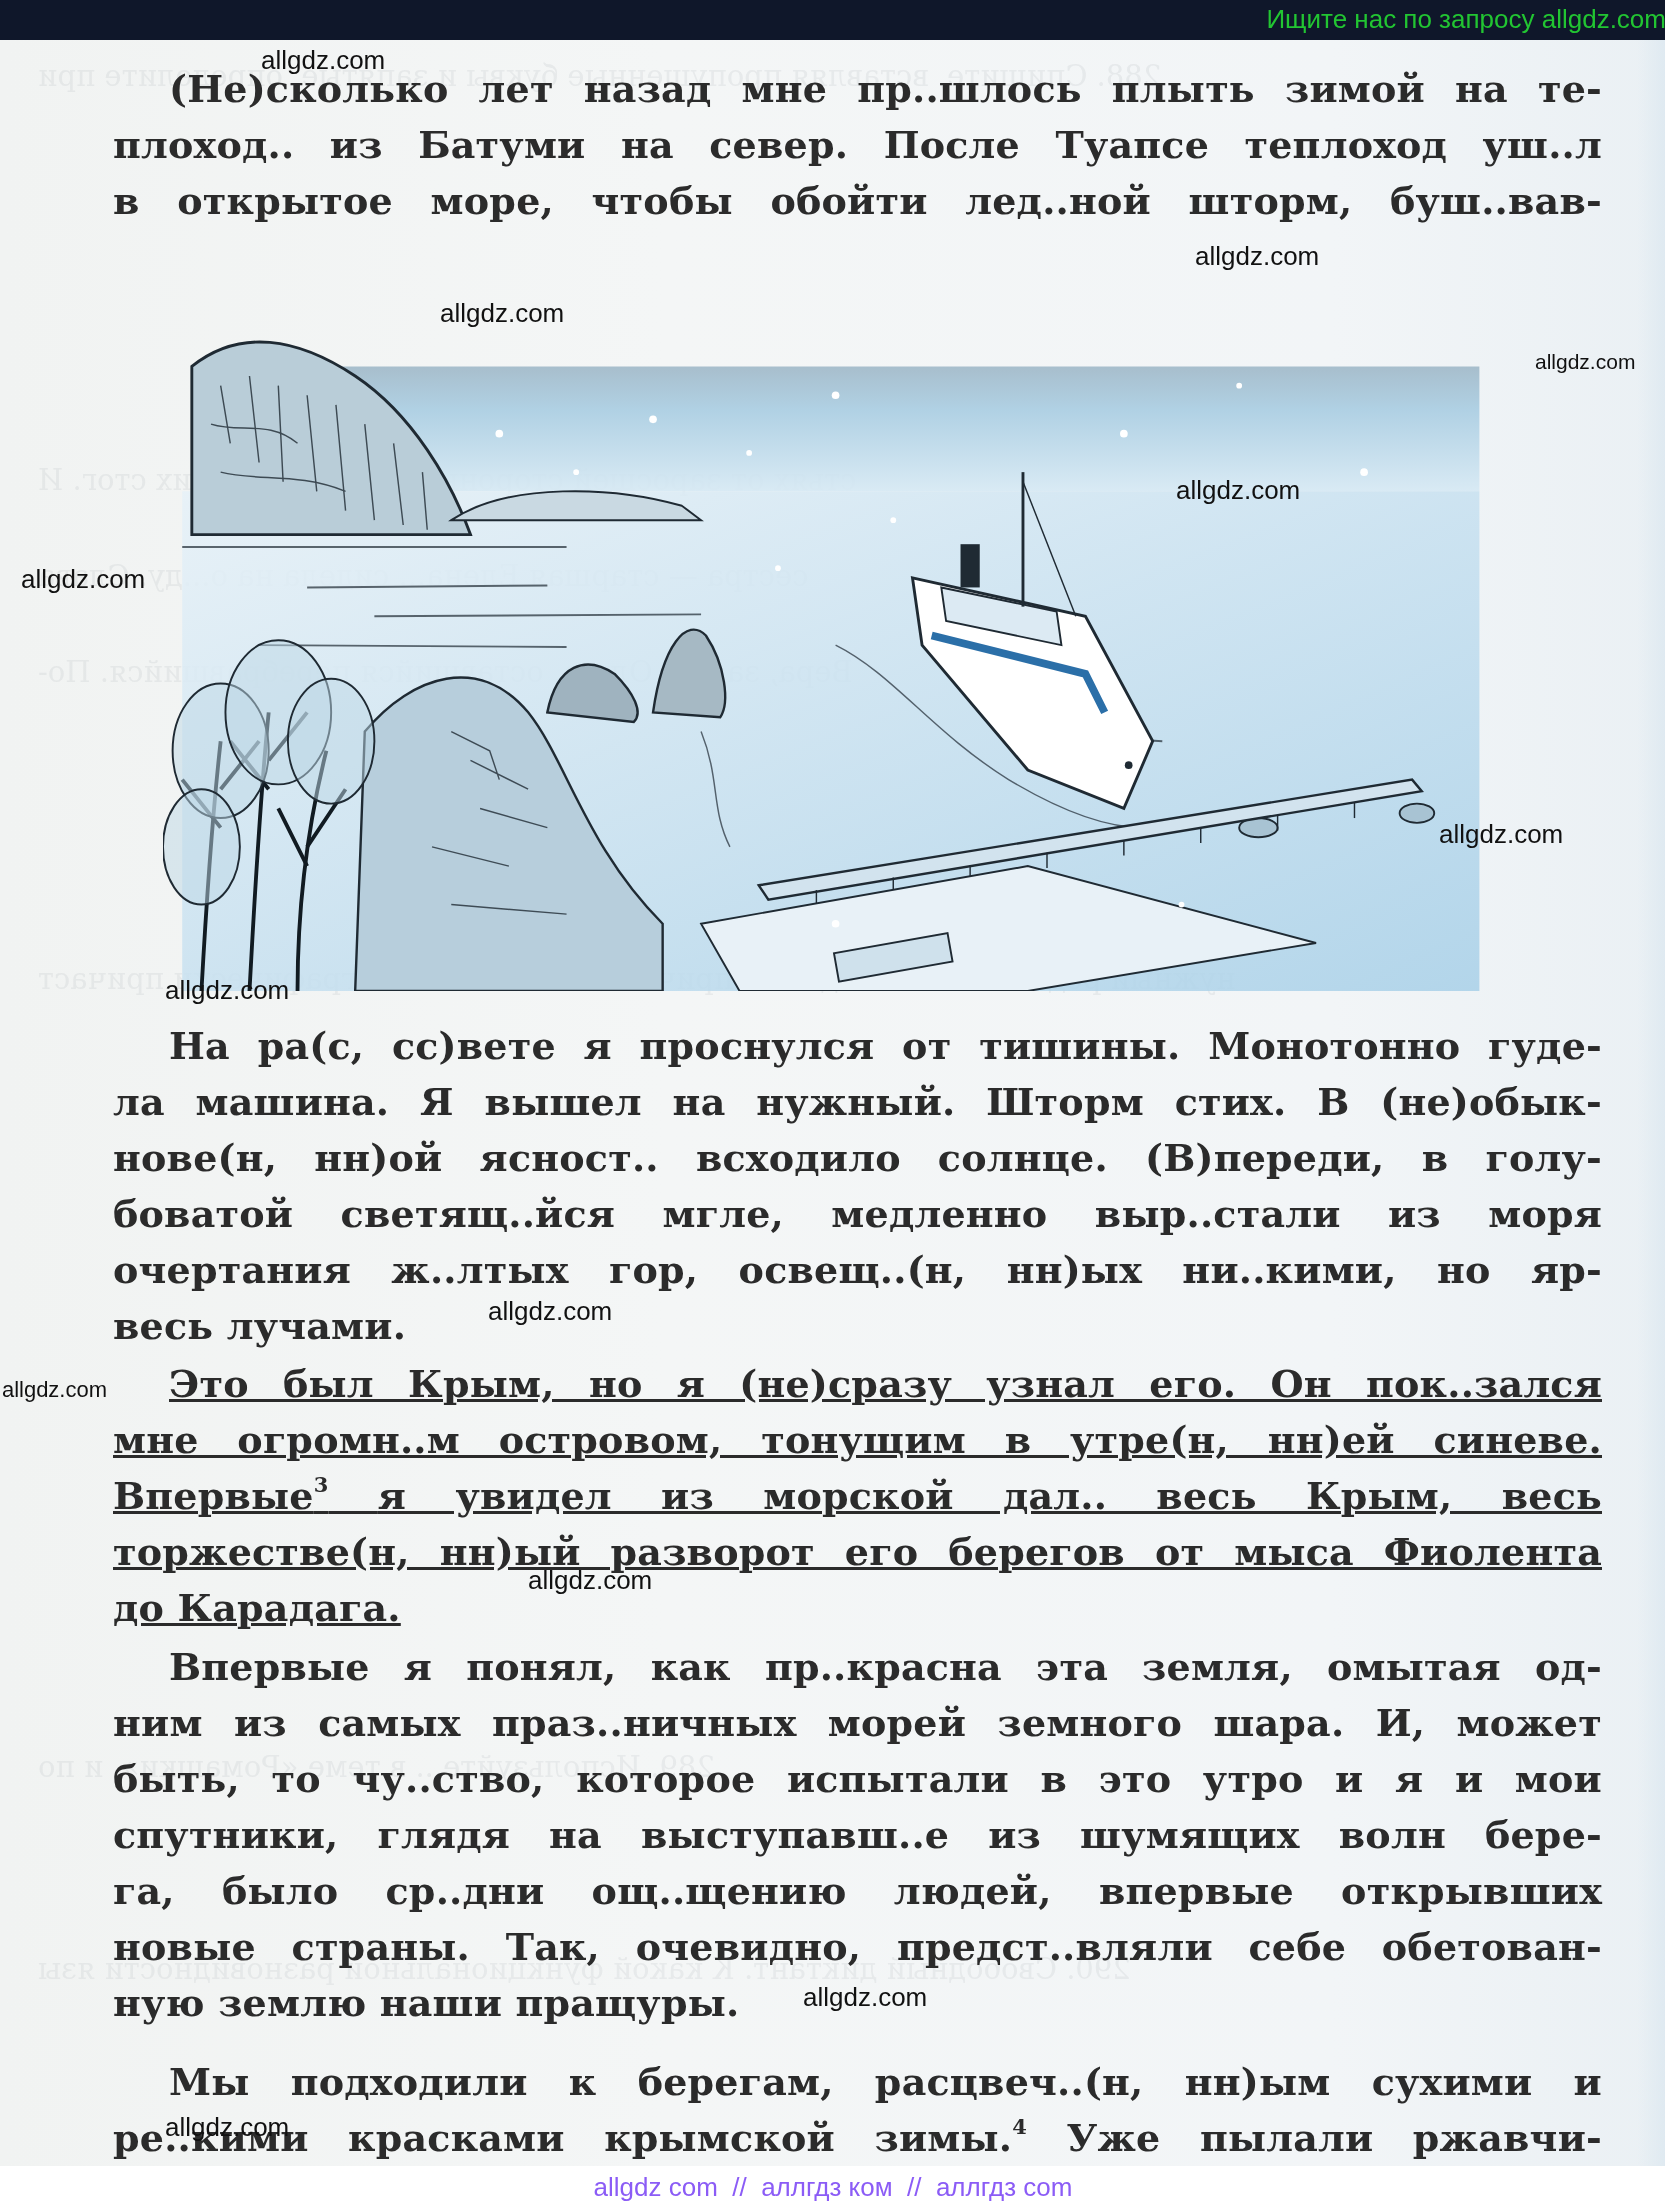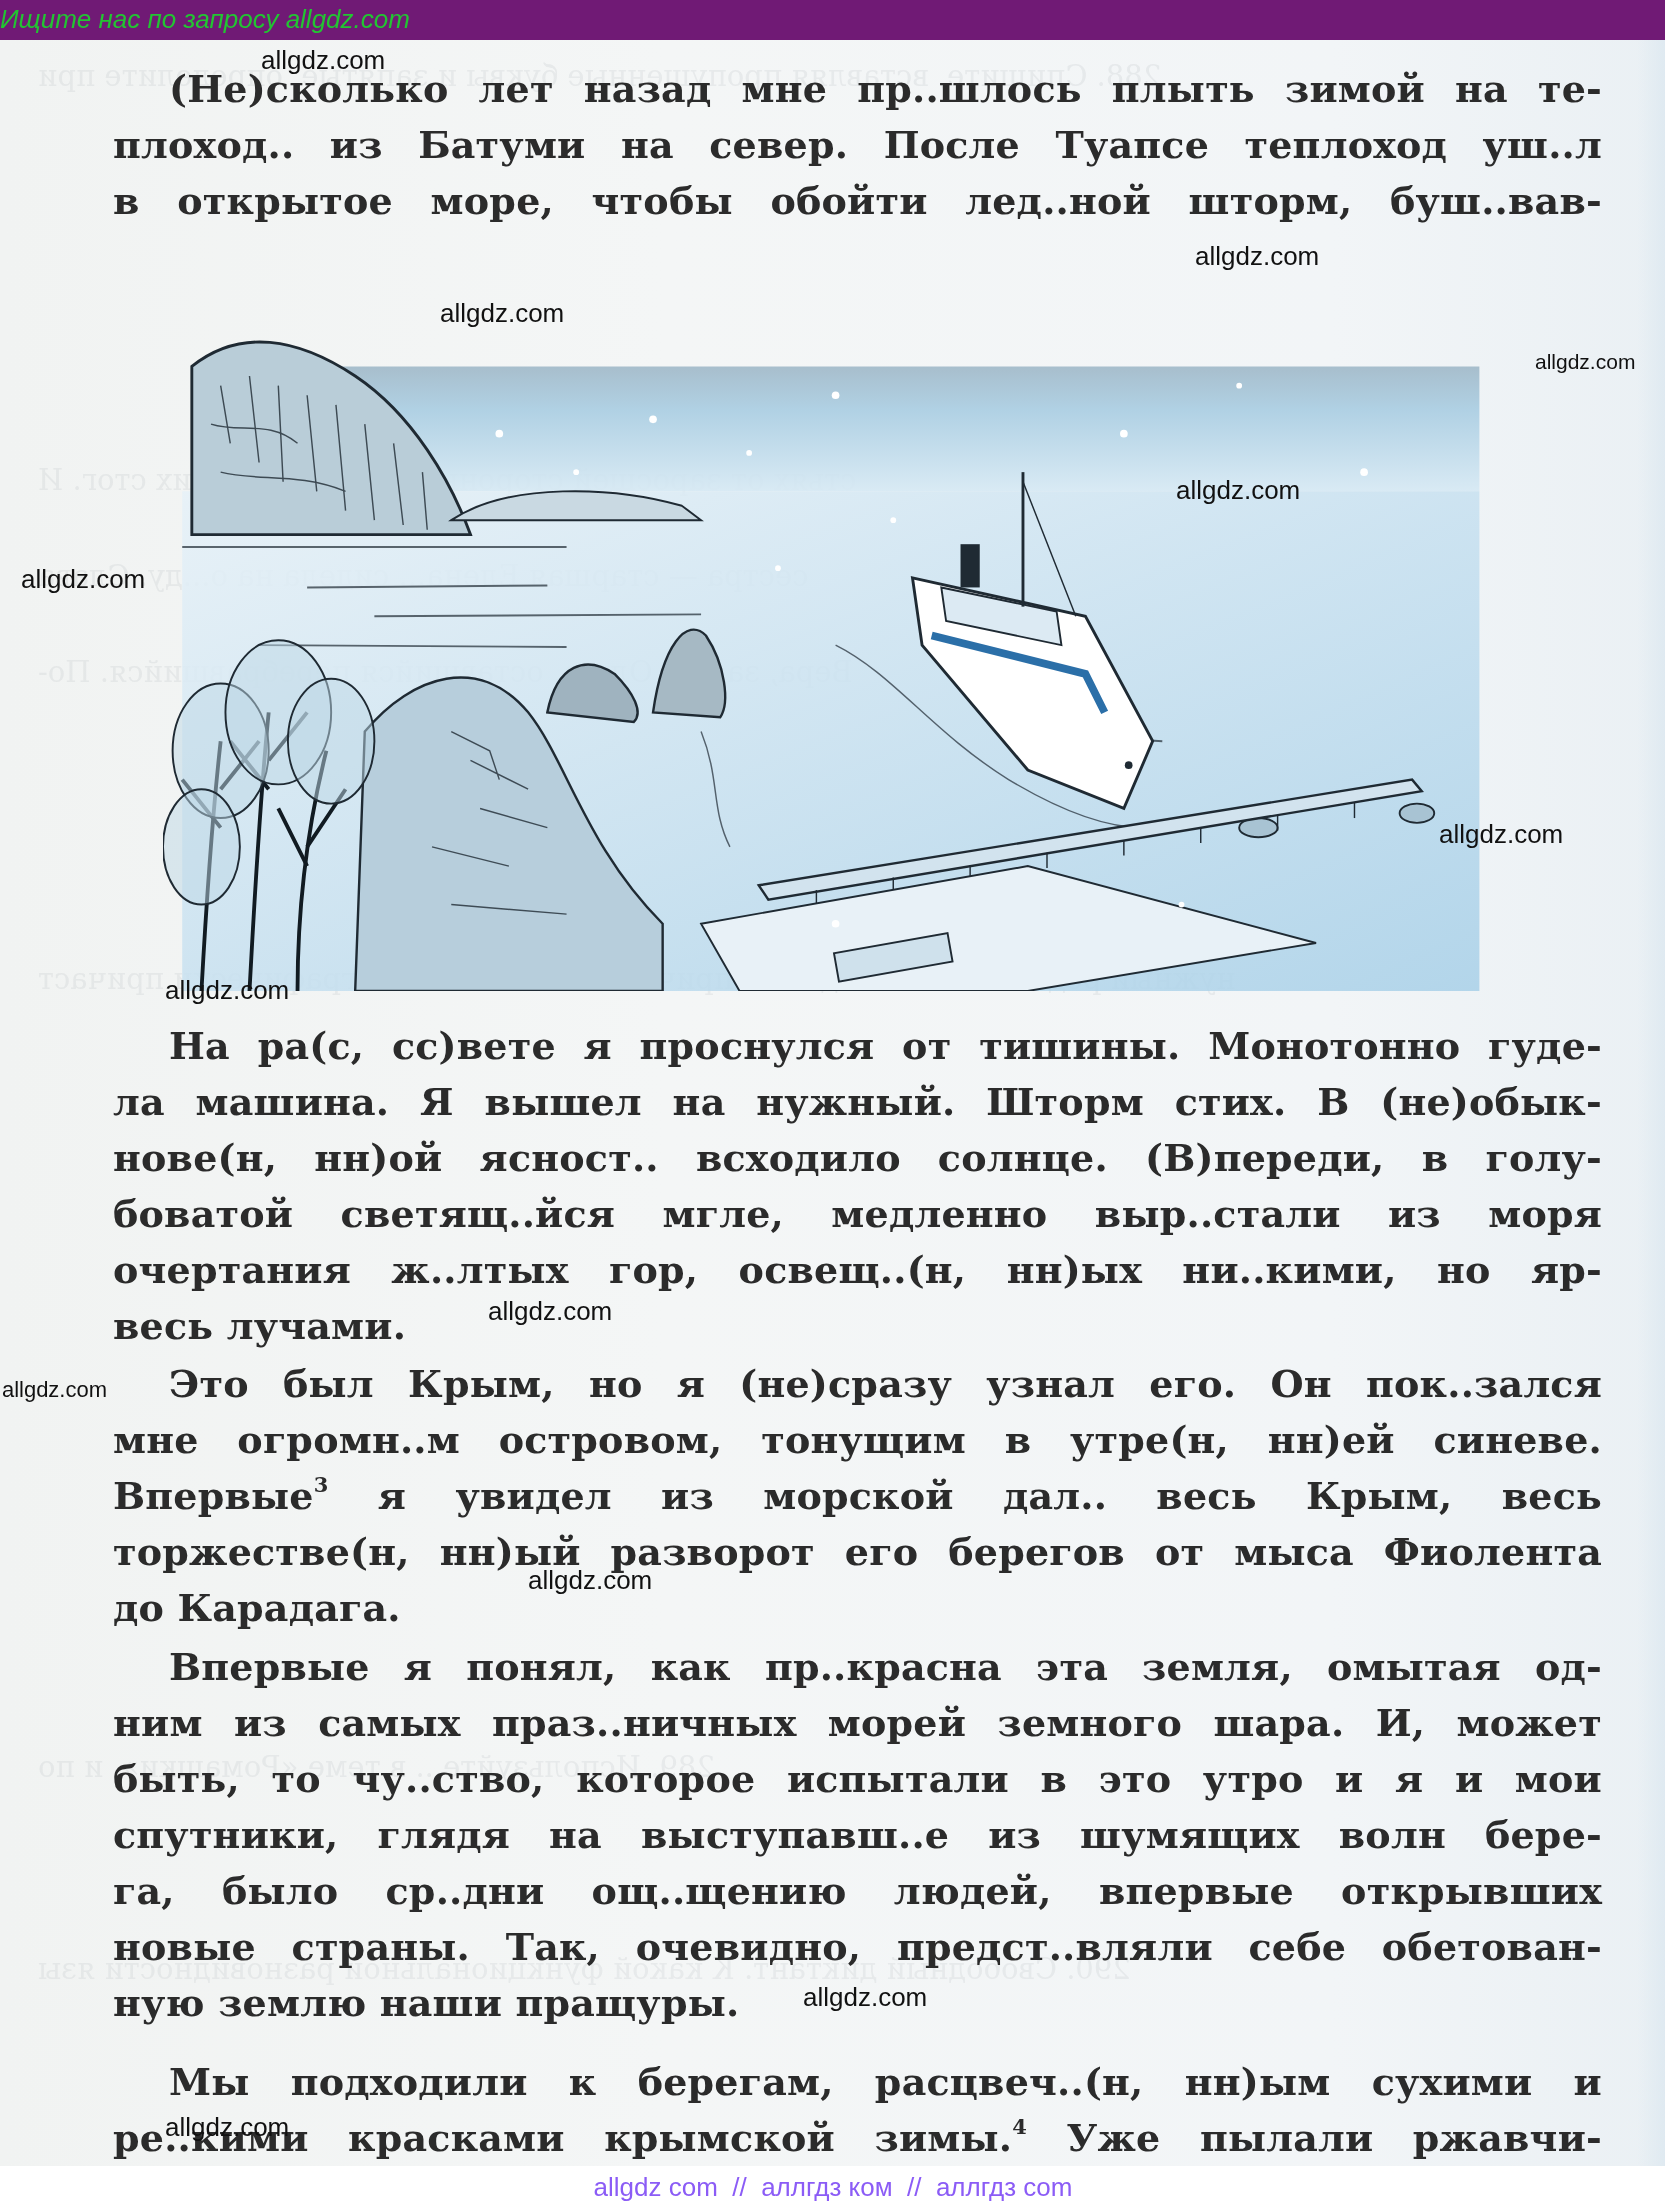--- a/index.html
+++ b/index.html
@@ -3,21 +3,21 @@
   <meta charset="utf-8">
   <style>
     html, body { margin: 0; padding: 0; }
     body {
       width: 1666px; height: 2209px; position: relative; overflow: hidden;
       background: #ffffff;
       font-family: "DejaVu Serif", "Liberation Serif", serif;
     }
     .top-band {
       position: absolute; left: 0; top: 0; width: 1666px; height: 40px;
-      background: #701a75; text-align: left; font-style: italic;
+      background: #0f172a; text-align: right;
     }
     .top-band .promo {
       font-family: "Liberation Sans", "DejaVu Sans", sans-serif;
       font-size: 26px; line-height: 38px; color: #22c532;
     }
     .page {
       position: absolute; left: 0; top: 40px; width: 1666px; height: 2126px;
       background: linear-gradient(90deg, #f1f3f2 0%, #f4f6f6 40%, #f2f5f7 80%, #eaf0f4 100%);
       overflow: hidden;
     }
@@ -185,21 +185,21 @@
 
   <div class="para" style="top:978px;">
     <span class="line indent">На ра(с, сс)вете я проснулся от тишины. Монотонно гуде-</span>
     <span class="line">ла машина. Я вышел на нужный. Шторм стих. В (не)обык-</span>
     <span class="line">нове(н, нн)ой ясност.. всходило солнце. (В)переди, в голу-</span>
     <span class="line">боватой светящ..йся мгле, медленно выр..стали из моря</span>
     <span class="line">очертания ж..лтых гор, освещ..(н, нн)ых ни..кими, но яр-</span>
     <span class="line last">весь лучами.</span>
   </div>
 
-  <div class="para" style="top:1316px;">
+  <div class="para" style="top:1316px;text-decoration:underline;">
     <span class="line indent">Это был Крым, но я (не)сразу узнал его. Он пок..зался</span>
     <span class="line">мне огромн..м островом, тонущим в утре(н, нн)ей синеве.</span>
     <span class="line"><span>Впервые</span><sup class="fn">3</sup> <span>я увидел из морской дал.. весь Крым, весь</span></span>
     <span class="line">торжестве(н, нн)ый разворот его берегов от мыса Фиолента</span>
     <span class="line last">до Карадага.</span>
   </div>
 
   <div class="para" style="top:1599px;">
     <span class="line indent">Впервые я понял, как пр..красна эта земля, омытая од-</span>
     <span class="line">ним из самых праз..ничных морей земного шара. И, может</span>

